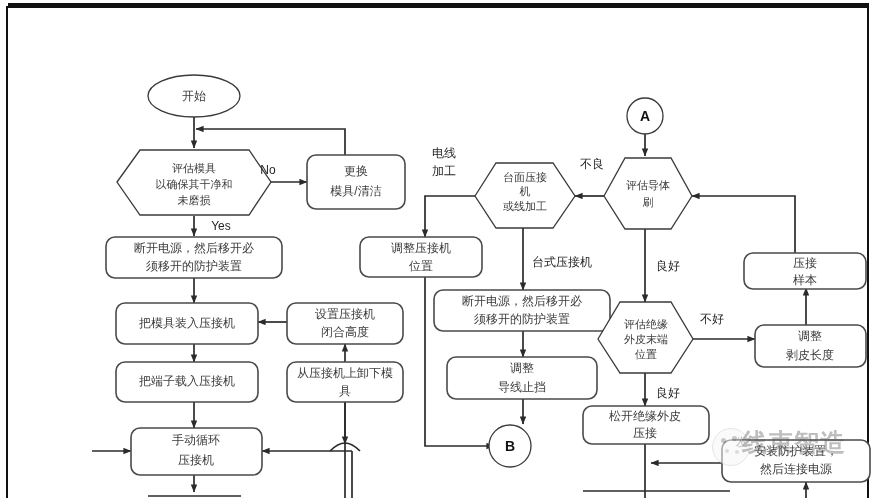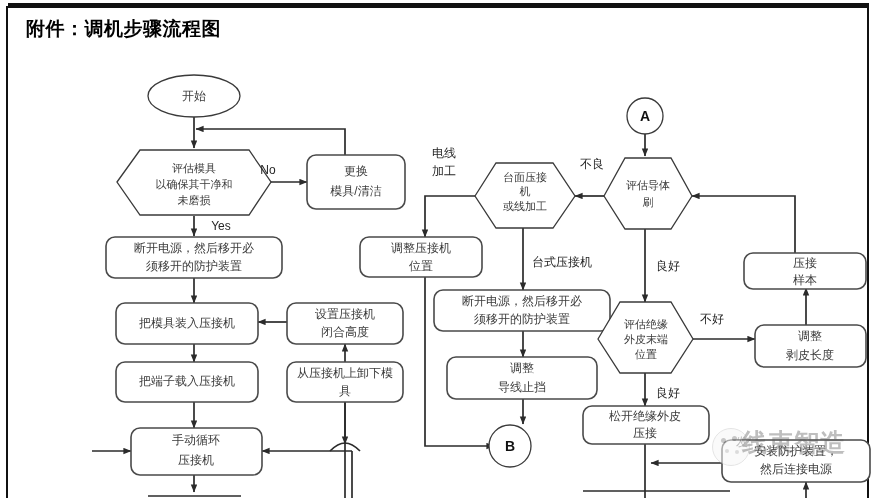--- a/index.html
+++ b/index.html
@@ -129,21 +129,20 @@
   }
 </style>
 </head>
 <body>
 
 <div id="page">
 
   <div id="page-frame-shadow"></div>
   <div id="page-frame"></div>
 
-  <div id="doc-title">附件：调机步骤流程图</div>
 
   <svg id="flow" viewBox="0 0 883 498">
     <defs>
       <marker id="arrow" markerWidth="9" markerHeight="9" refX="7.6" refY="3.2" orient="auto" markerUnits="userSpaceOnUse">
         <path d="M0,0 L8,3.2 L0,6.4 z" fill="#2b2b2b"></path>
       </marker>
     </defs>
 
     <g>
 

